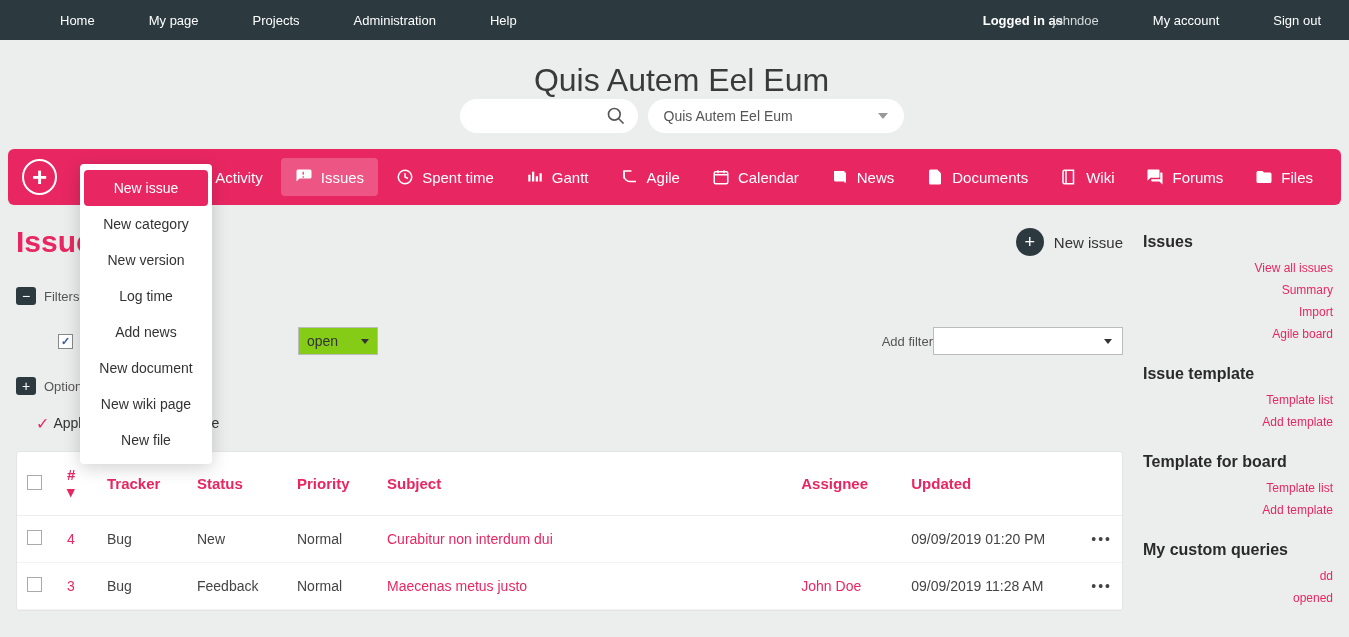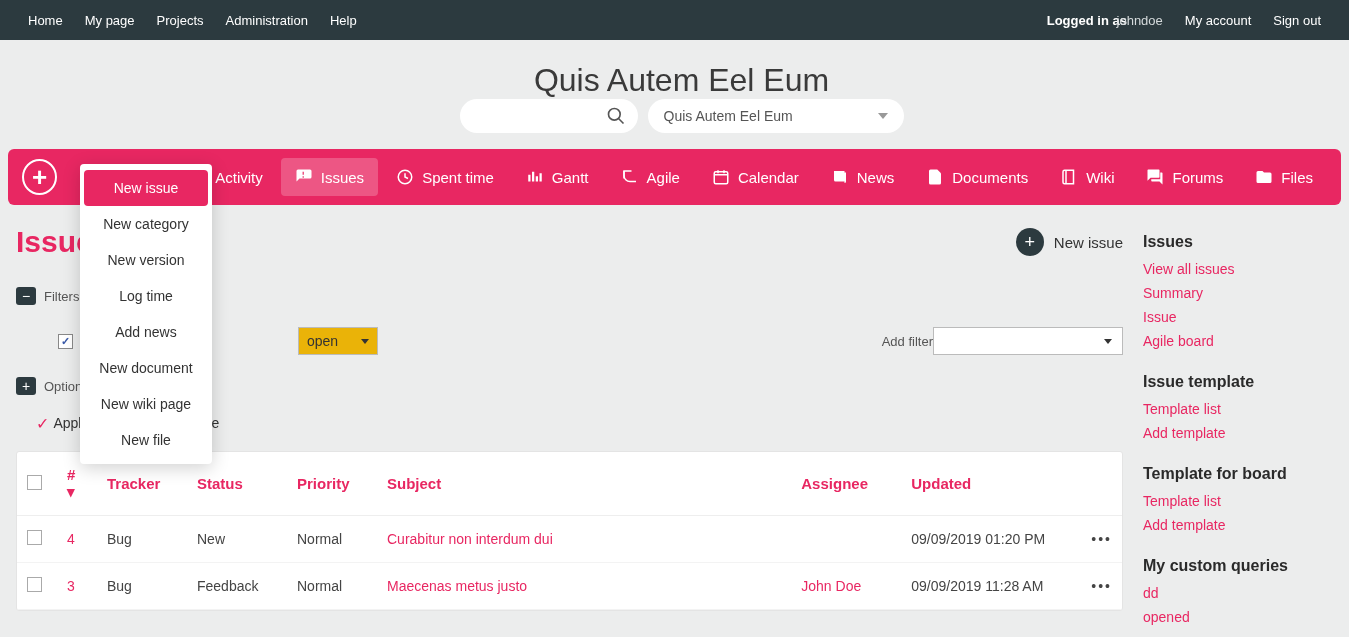--- a/index.html
+++ b/index.html
@@ -1,17 +1,17 @@
 <!DOCTYPE html>
 <html><head>
 <meta charset="utf-8">
 <style>
   * { box-sizing: border-box; margin: 0; padding: 0; }
   body { font-family: Arial, Helvetica, sans-serif; background: #eceded; color: #333; font-size: 14px; width: 1349px; }
-  a { text-decoration: none; }
+  a { text-decoration: none; margin-left: 32px; }
 
   
   .topbar { background: #2c3a3f; color: #fff; height: 40px; display: flex; justify-content: space-between; align-items: center; padding: 0 28px; font-size: 13px; }
   .topbar .left, .topbar .right { display: flex; gap: 22px; align-items: center; }
   .topbar a { color: #fff; }
   .topbar .logged-label { font-weight: bold; color: #fff; }
   .topbar .username { color: #d5dadc; margin-left: -14px; }
 
   
   .header { padding: 22px 40px 16px 54px; display: flex; justify-content: space-between; align-items: center; flex-direction: column; }
@@ -44,21 +44,21 @@
   .page-head h2 { color: #e82762; font-size: 30px; font-weight: bold; }
   .new-issue-btn { display: flex; align-items: center; gap: 10px; color: #333; font-size: 15px; cursor: pointer; }
   .new-issue-btn .circ { width: 28px; height: 28px; background: #2c3a3f; border-radius: 50%; color: #fff; display: flex; align-items: center; justify-content: center; font-size: 18px; }
 
   .toggle-label { display: flex; align-items: center; gap: 8px; font-size: 13px; color: #555; margin-bottom: 12px; }
   .toggle-box { width: 20px; height: 18px; background: #2c3a3f; border-radius: 3px; display: flex; align-items: center; justify-content: center; color: #fff; font-size: 14px; line-height: 1; }
 
   .filters-row { display: flex; align-items: center; margin: 22px 0 22px 42px; gap: 0; font-size: 13px; }
   .cb { width: 15px; height: 15px; border: 1px solid #888; background: #fff; display: inline-flex; align-items: center; justify-content: center; }
   .cb.checked::after { content: "✓"; color: #3a5aa8; font-size: 11px; font-weight: bold; }
-  .status-select { margin-left: 225px; width: 80px; height: 28px; border: 1px solid #bbb; background: #eab308; padding: 0 8px; display: flex; align-items: center; justify-content: space-between; font-size: 14px; }
+  .status-select { margin-left: 225px; width: 80px; height: 28px; border: 1px solid #bbb; background: #84cc16; padding: 0 8px; display: flex; align-items: center; justify-content: space-between; font-size: 14px; }
   .small-chev { width: 0; height: 0; border-left: 4px solid transparent; border-right: 4px solid transparent; border-top: 5px solid #333; }
   .add-filter-wrap { margin-left: auto; display: flex; align-items: center; color: #555; }
   .add-filter-select { width: 190px; height: 28px; border: 1px solid #bbb; background: #fff; display: flex; align-items: center; justify-content: flex-end; padding: 0 10px; }
 
   .actions-row { display: flex; gap: 14px; align-items: center; margin: 18px 0 18px 20px; font-size: 14px; }
   .action { display: flex; align-items: center; gap: 4px; color: #333; cursor: pointer; }
   .action .ic { color: #e82762; font-size: 16px; }
 
   
   .tbl { border: 1px solid #e4e4e4; border-radius: 3px; overflow: hidden; background: #fff; }
@@ -68,21 +68,21 @@
   .tbl .col-cb { width: 40px; }
   .tbl .cb2 { width: 15px; height: 15px; border: 1px solid #aaa; background: #fff; display: inline-block; }
   .subj { color: #e82762; }
   .id-link { color: #e82762; }
   .assignee-link { color: #e82762; }
   .row-actions { color: #888; font-size: 22px; letter-spacing: 2px; text-align: right; cursor: pointer; line-height: 0.5;}
 
   
   .side h3 { font-size: 16px; color: #2a2a2a; margin-bottom: 10px; margin-top: 4px; font-weight: bold; }
   .side .block { margin-bottom: 24px; }
-  .side .link { color: #e82762; font-size: 14px; display: block; margin-bottom: 8px; cursor: pointer; }
+  .side .link { color: #e82762; font-size: 12px; display: block; margin-bottom: 8px; cursor: pointer; text-align: right; }
 
 </style>
 </head>
 <body>
 
 <div class="topbar">
   <div class="left">
     <a>Home</a>
     <a>My page</a>
     <a>Projects</a>
@@ -320,21 +320,21 @@
       </table>
     </div>
 
   </div>
 
   <div class="side">
     <div class="block">
       <h3>Issues</h3>
       <a class="link">View all issues</a>
       <a class="link">Summary</a>
-      <a class="link">Issue</a>
+      <a class="link">Import</a>
       <a class="link">Agile board</a>
     </div>
     <div class="block">
       <h3>Issue template</h3>
       <a class="link">Template list</a>
       <a class="link">Add template</a>
     </div>
     <div class="block">
       <h3>Template for board</h3>
       <a class="link">Template list</a>

